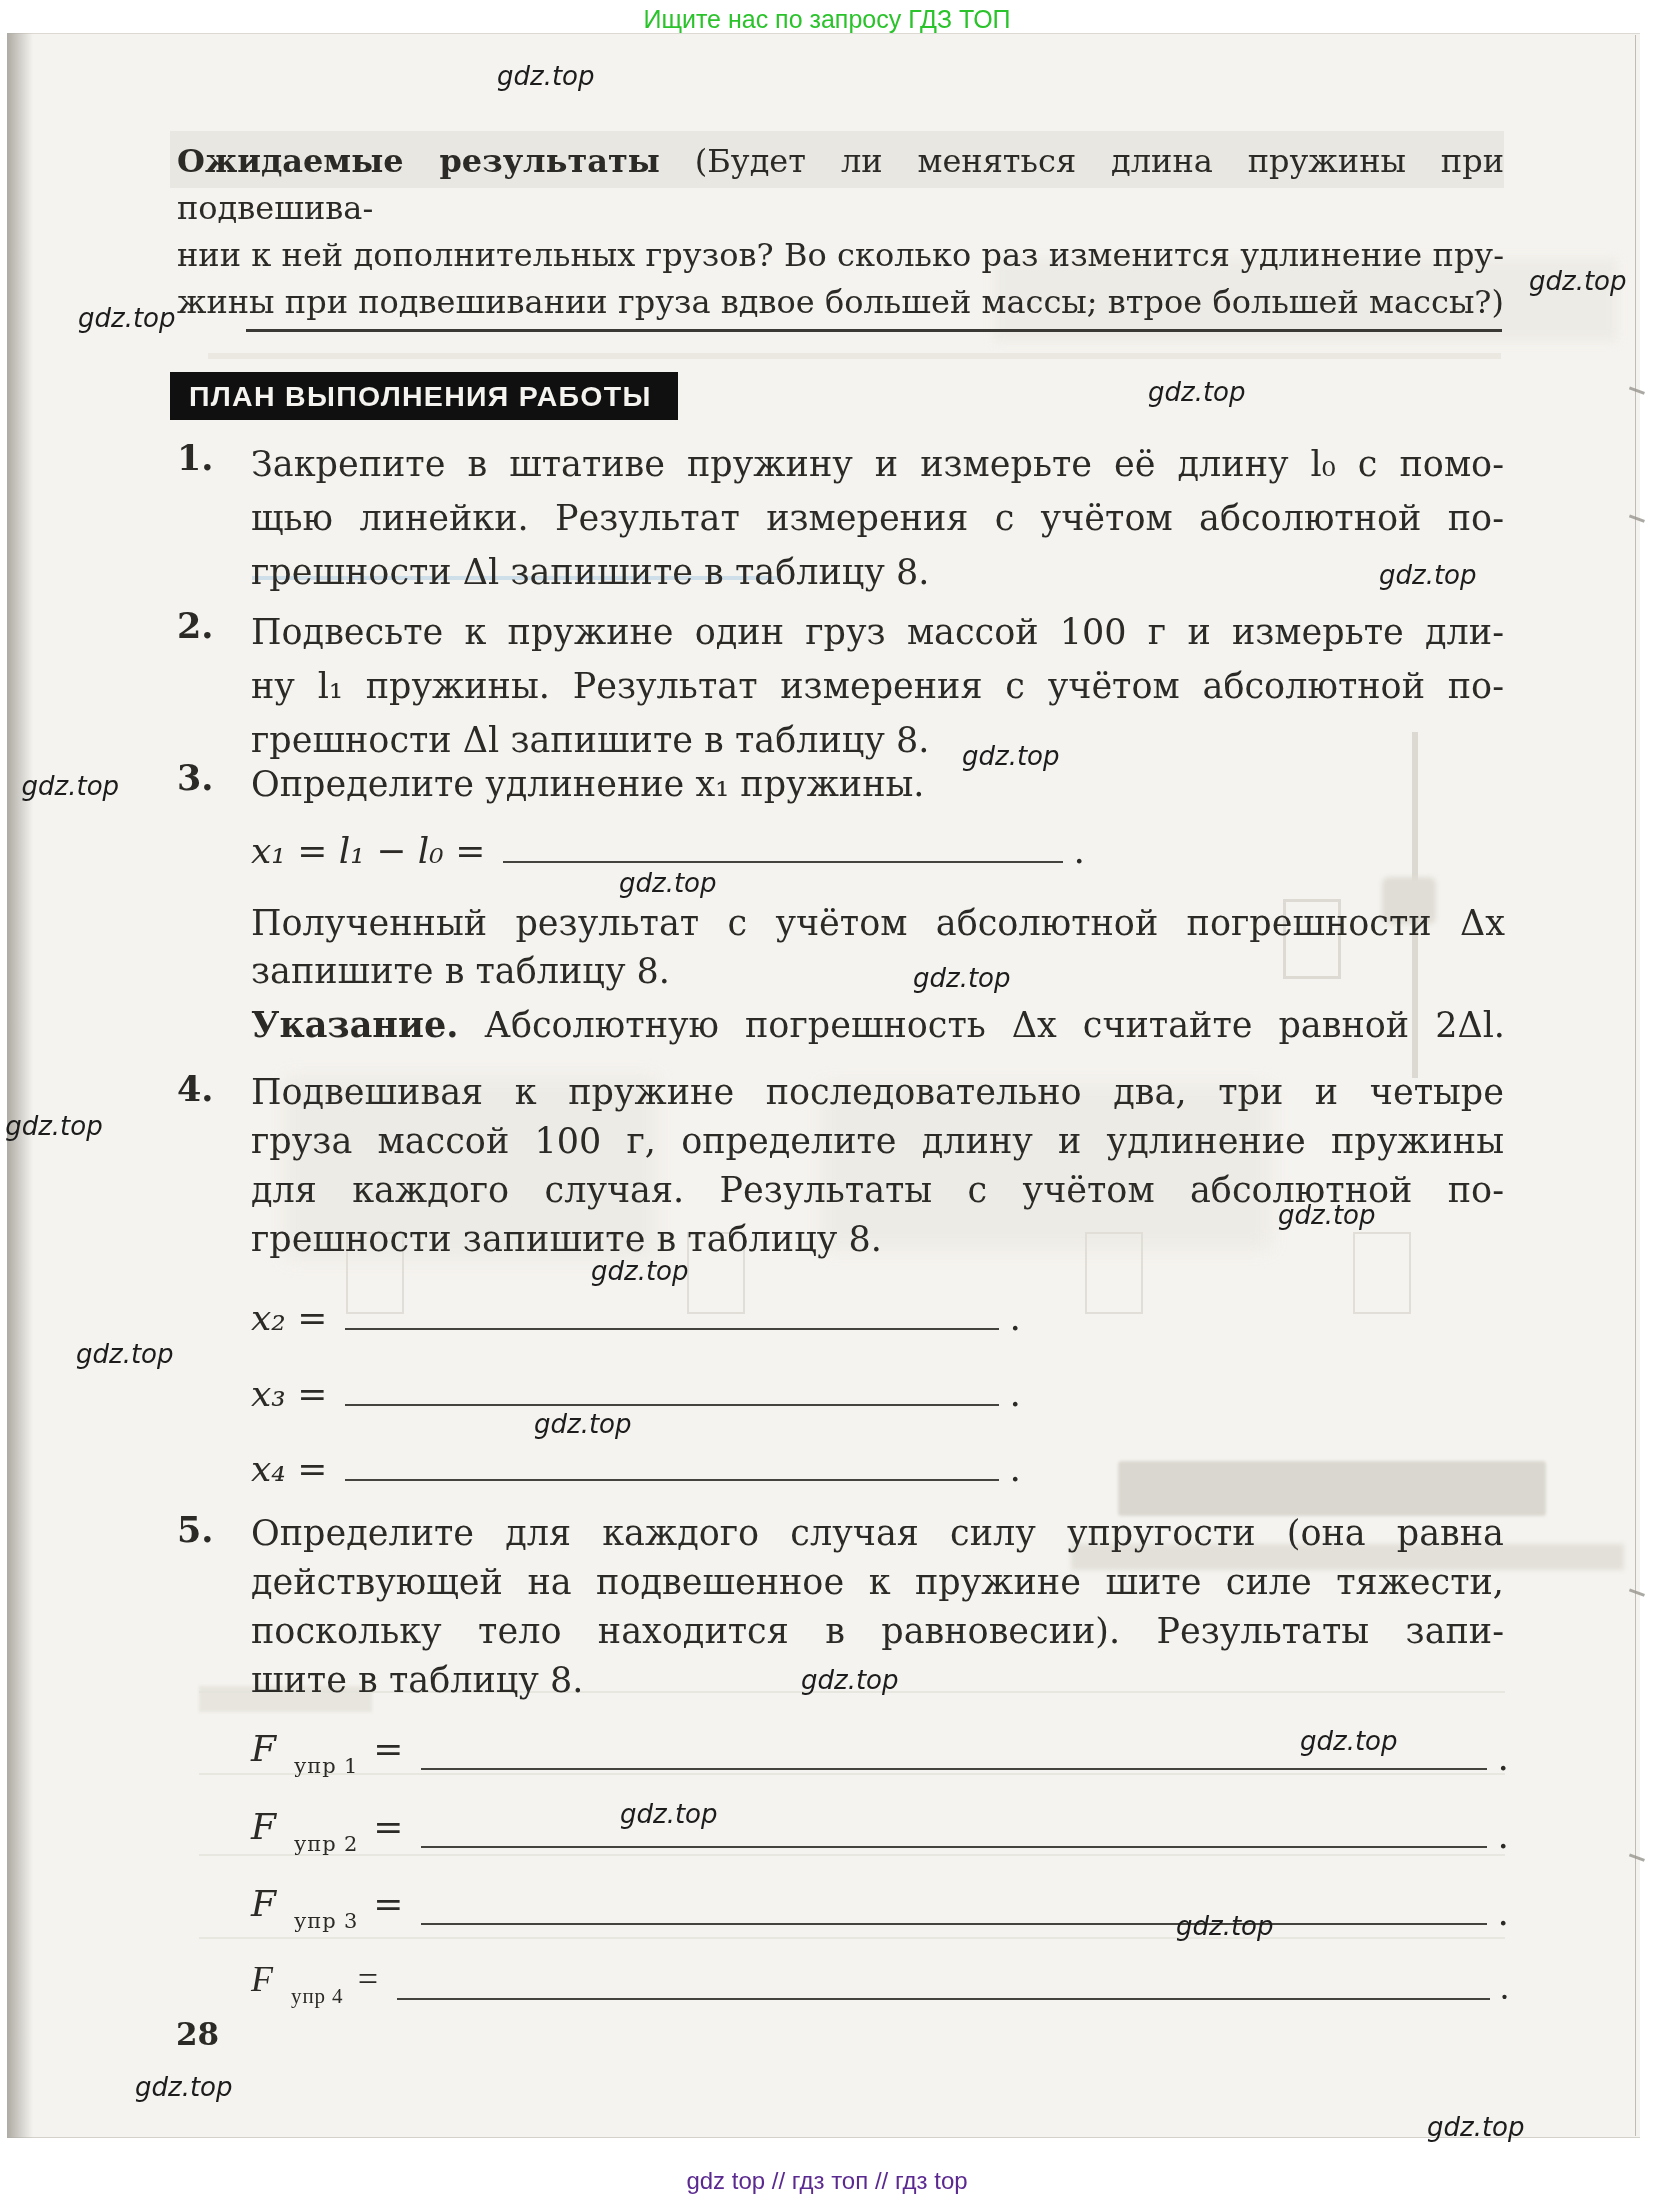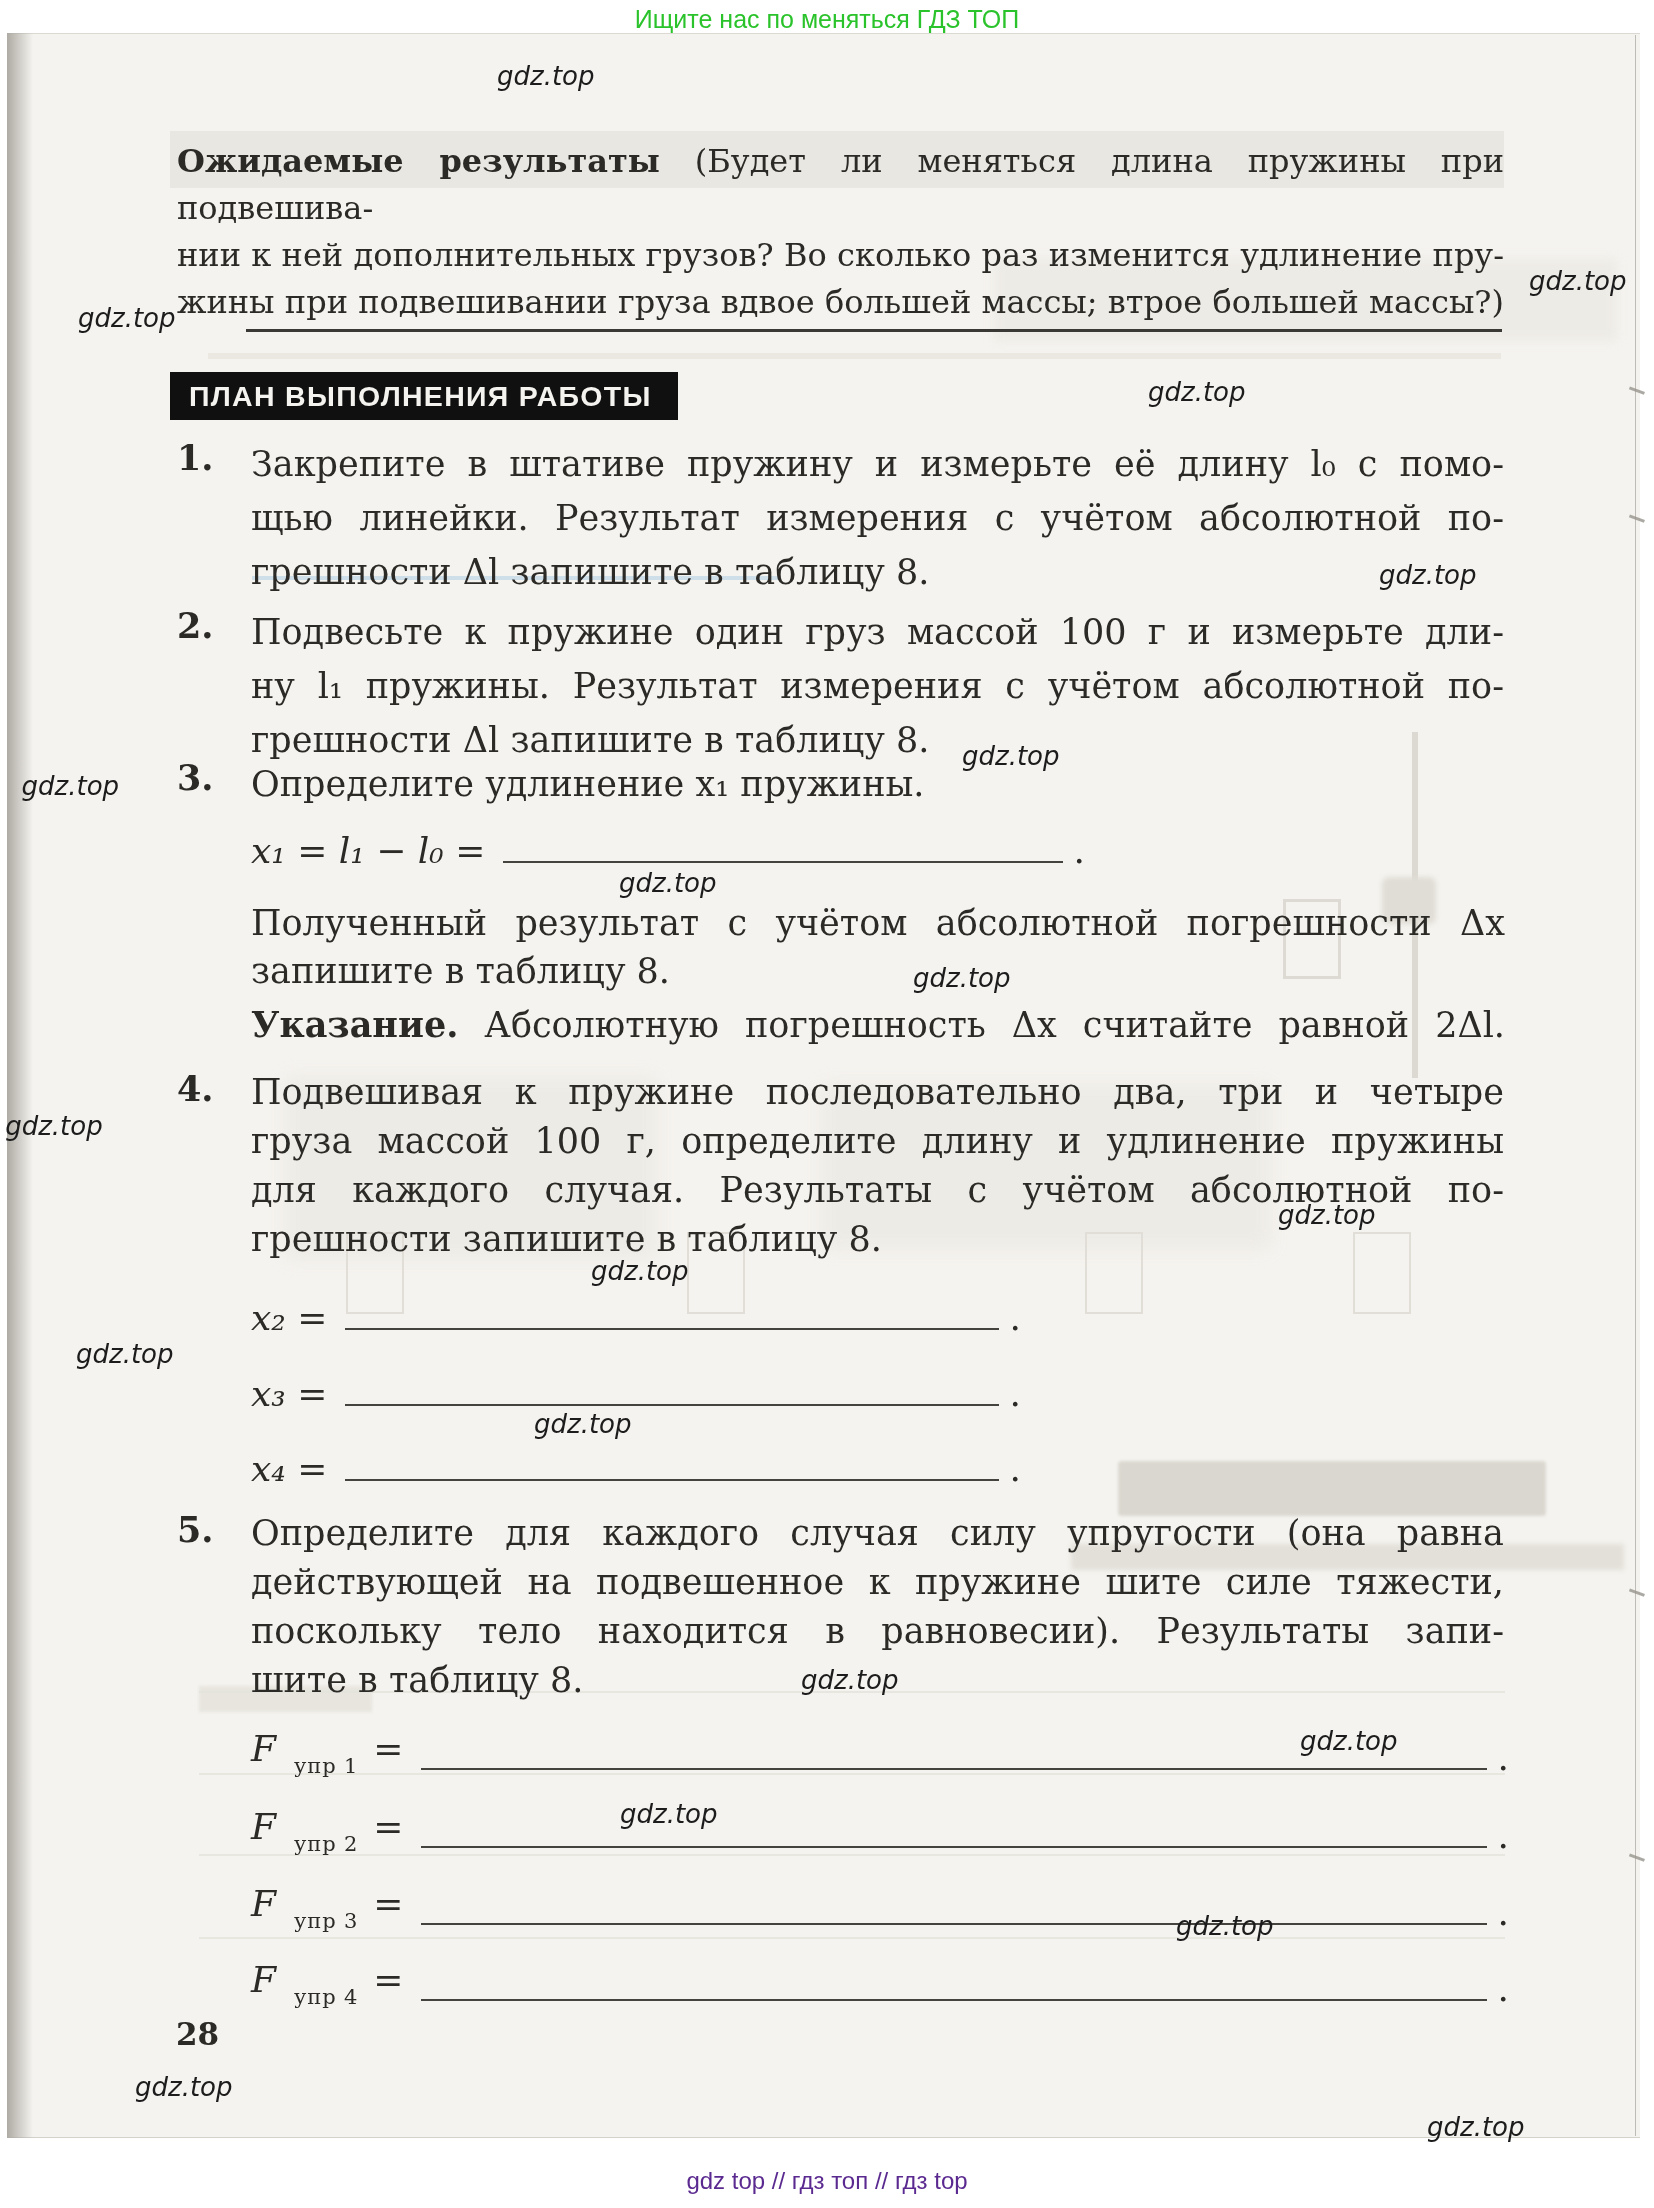--- a/index.html
+++ b/index.html
@@ -60,21 +60,21 @@
   .wm{position:absolute;font-family:"DejaVu Sans", sans-serif;font-size:26px;
     color:#1c1c1c;z-index:6;font-style:italic;}
   .pagenum{position:absolute;left:176px;top:2016px;font-size:31px;font-weight:bold;}
   .blue-ul{position:absolute;left:252px;top:576px;width:527px;height:3.5px;background:#cbdde9;opacity:.9;}
   .content{position:absolute;left:0;top:0;width:100%;height:100%;z-index:4;}
   .ghostlayer{position:absolute;left:0;top:0;width:100%;height:100%;z-index:2;}
 </style>
 </head>
 <body>
 
-<div class="banner top">Ищите нас по меняться ГДЗ ТОП</div>
+<div class="banner top">Ищите нас по запросу ГДЗ ТОП</div>
 
 <div class="page">
   <div class="left-shade"></div>
 </div>
 <div class="edge-line"></div>
 <div class="edge-tick" style="left:1629px;top:389px;"></div>
 <div class="edge-tick" style="left:1629px;top:517px;"></div>
 <div class="edge-tick" style="left:1629px;top:1591px;"></div>
 <div class="edge-tick" style="left:1629px;top:1856px;"></div>
 
@@ -197,21 +197,21 @@
   <div class="frow" style="left:251px;top:1806px;width:1258px;">
     <span class="math"><span>F</span><span class="fsub">упр 2</span> &nbsp;<span>=</span></span>
     <span class="fill-line"></span>
     <span class="dot">.</span>
   </div>
   <div class="frow" style="left:251px;top:1883px;width:1258px;justify-content:flex-end;">
     <span class="math"><span>F</span><span class="fsub">упр 3</span> &nbsp;<span>=</span></span>
     <span class="fill-line"></span>
     <span class="dot">.</span>
   </div>
-  <div class="frow" style="left:251px;top:1959px;width:1258px;">
+  <div class="frow" style="left:251px;top:1959px;width:1258px;font-family:Liberation Serif, serif;">
     <span class="math"><span>F</span><span class="fsub">упр 4</span> &nbsp;<span>=</span></span>
     <span class="fill-line"></span>
     <span class="dot">.</span>
   </div>
 
   <div class="pagenum">28</div>
 </div>
 
 <span class="wm" style="left:497px;top:61px;">gdz.top</span>
 <span class="wm" style="left:1529px;top:266px;">gdz.top</span>

